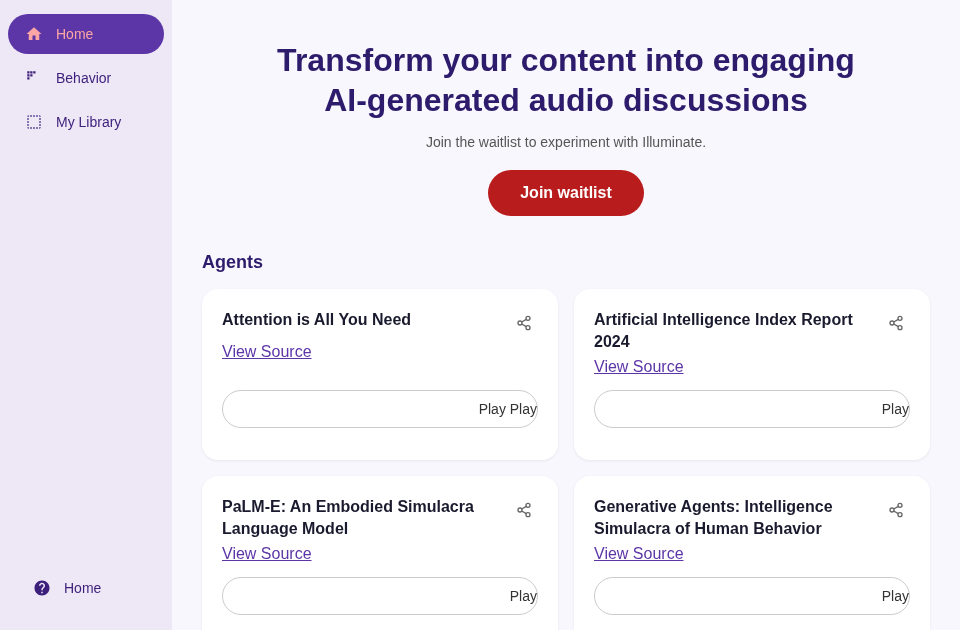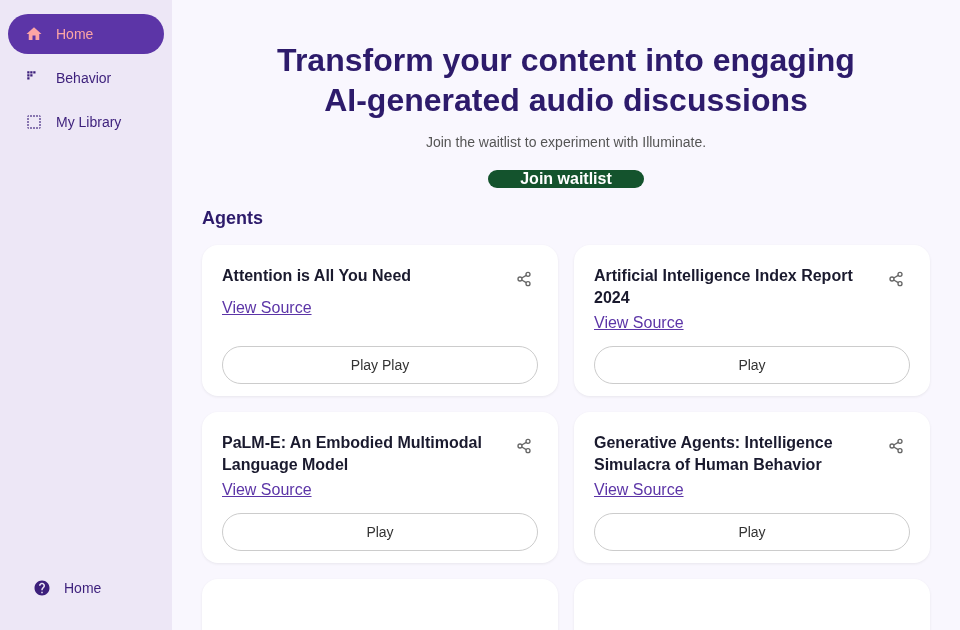--- a/index.html
+++ b/index.html
@@ -70,29 +70,29 @@
       max-width: 620px;
       line-height: 1.25;
       margin-bottom: 14px;
     }
     .hero-sub {
       font-size: 14px;
       color: #555;
       margin-bottom: 20px;
     }
     .join-btn {
-      background: #14532d;
+      background: #b91c1c;
       color: #fff;
       border: none;
       border-radius: 50px;
-      padding: 0 32px;
+      padding: 14px 32px;
       font-size: 16px;
       font-weight: 600;
       cursor: pointer;
-      margin-bottom: 20px;
+      margin-bottom: 36px;
     }
 
     
     .section-label {
       font-size: 18px;
       font-weight: 700;
       color: #2d1b6b;
       align-self: flex-start;
       margin-bottom: 16px;
     }
@@ -102,21 +102,21 @@
       display: grid;
       grid-template-columns: 1fr 1fr;
       gap: 16px;
       width: 100%;
       max-width: 740px;
     }
 
     .card {
       background: #fff;
       border-radius: 16px;
-      padding: 20px 20px 12px;
+      padding: 20px 20px 32px;
       display: flex;
       flex-direction: column;
       box-shadow: 0 1px 3px rgba(0,0,0,0.07);
       position: relative;
       min-height: 130px;
     }
 
     .card-header {
       display: flex;
       justify-content: space-between;
@@ -157,20 +157,21 @@
       background: transparent;
       border: 1.5px solid #ccc;
       border-radius: 50px;
       padding: 10px 0;
       font-size: 14px;
       color: #333;
       cursor: pointer;
       width: 100%;
       margin-top: auto;
       font-weight: 500;
+      text-align: right;
     }
 
     
     .main::-webkit-scrollbar { width: 6px; }
     .main::-webkit-scrollbar-thumb { background: #c5b8e8; border-radius: 3px; }
   </style>
 </head>
 <body>
 
 <nav class="sidebar">
@@ -256,21 +257,21 @@
               <line x1="15.41" y1="6.51" x2="8.59" y2="10.49"></line>
             </svg>
         </span>
       </div>
       <a class="view-source">View Source</a>
       <button class="play-btn">Play</button>
     </div>
 
     <div class="card">
       <div class="card-header">
-        <span class="card-title">PaLM-E: An Embodied Multimodal Language Model</span>
+        <span class="card-title">PaLM-E: An Embodied Simulacra Language Model</span>
         <span class="share-icon">
           <svg width="16" height="16" viewBox="0 0 24 24" fill="none" stroke="currentColor" stroke-width="2">
               <circle cx="18" cy="5" r="3"></circle>
               <circle cx="6" cy="12" r="3"></circle>
               <circle cx="18" cy="19" r="3"></circle>
               <line x1="8.59" y1="13.51" x2="15.42" y2="17.49"></line>
               <line x1="15.41" y1="6.51" x2="8.59" y2="10.49"></line>
             </svg>
         </span>
       </div>

